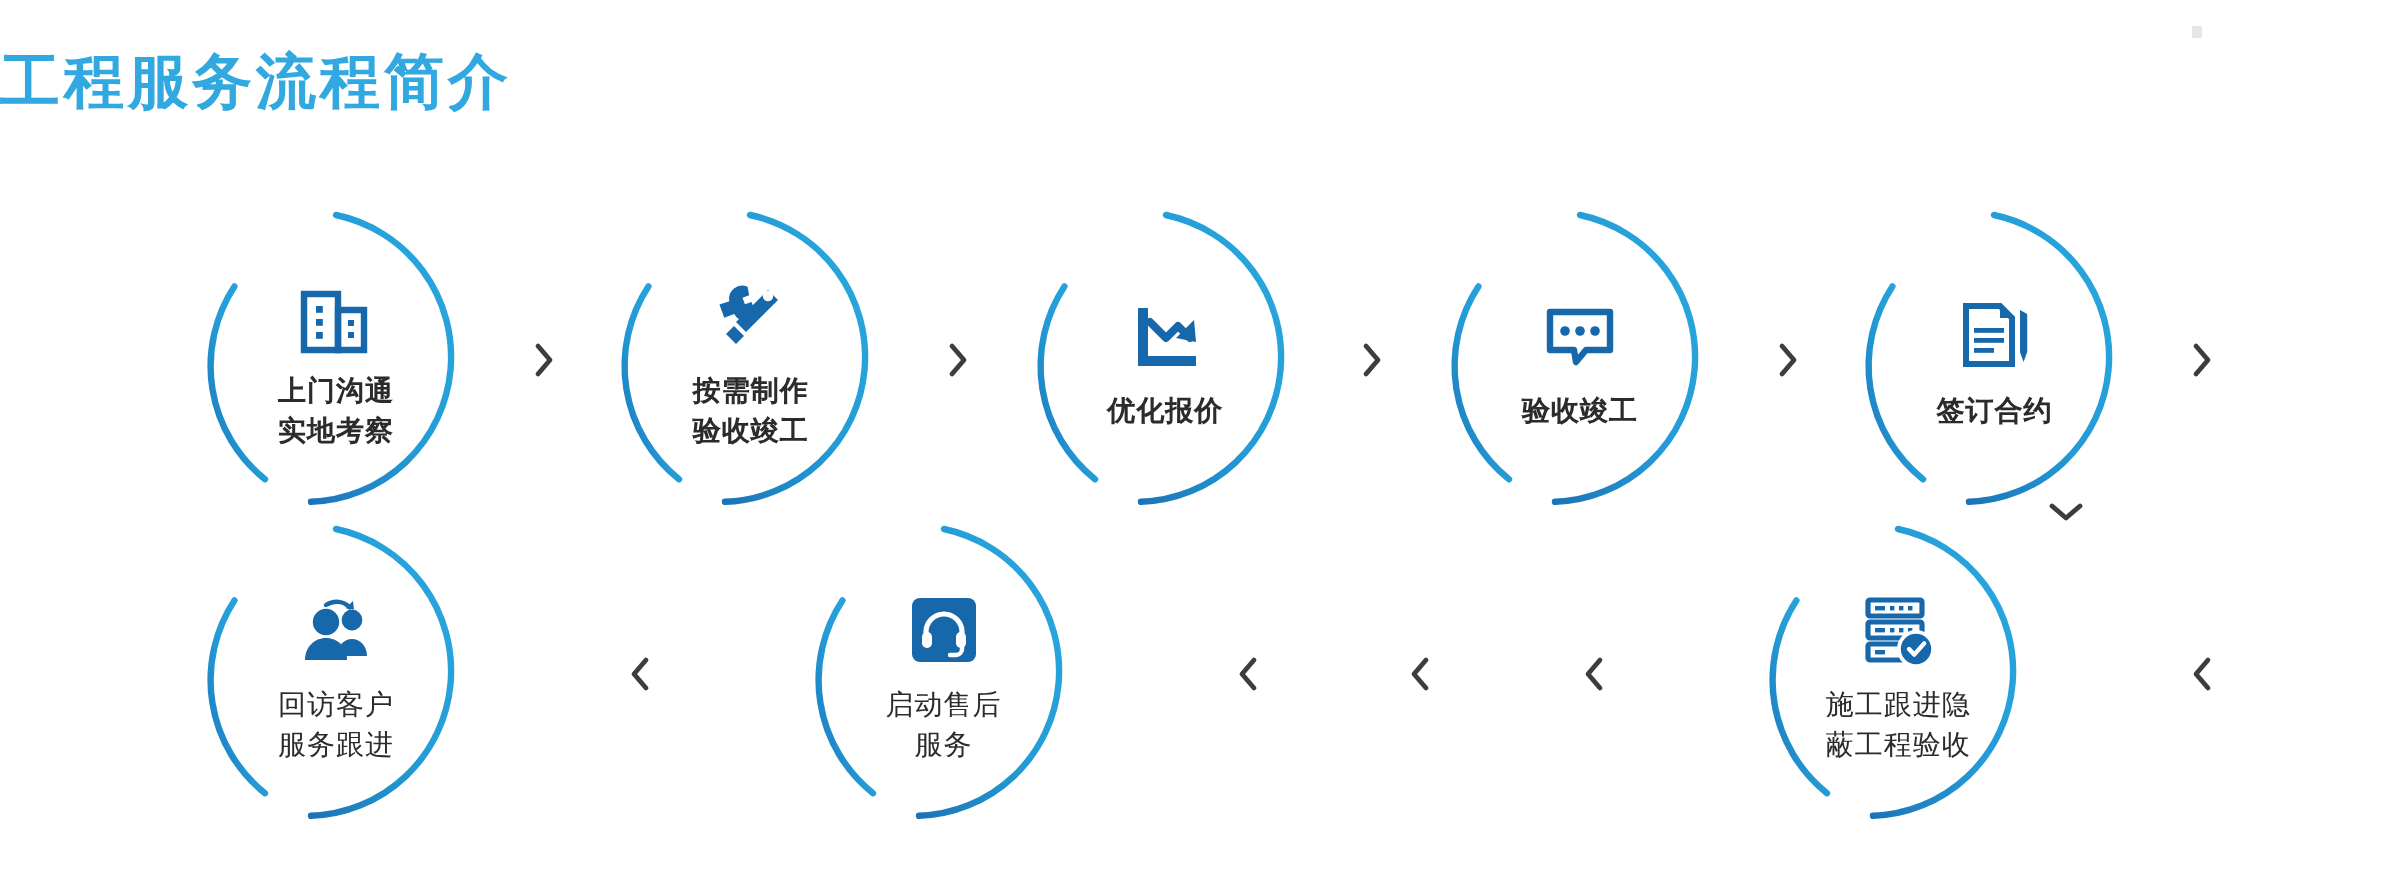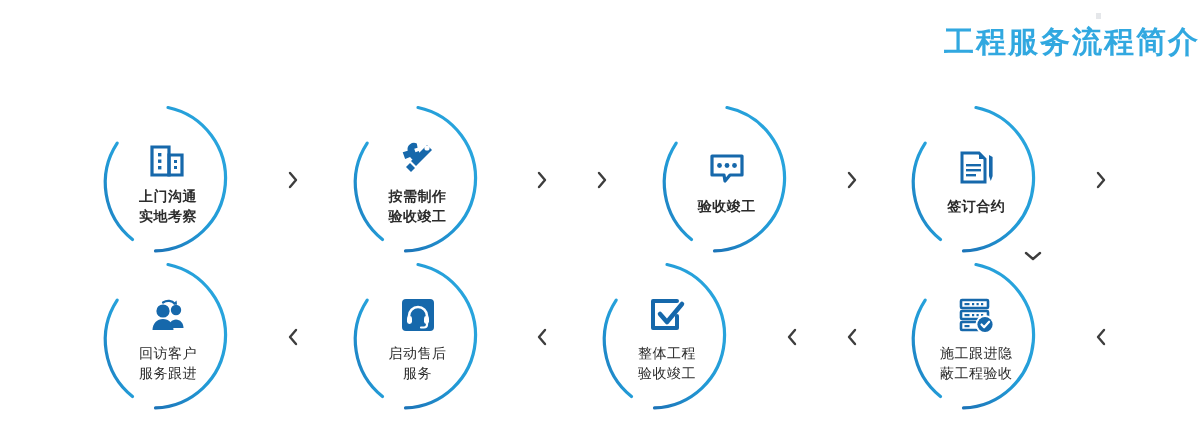--- a/index.html
+++ b/index.html
@@ -21,21 +21,21 @@
     height: 440px;
     background: #ffffff;
   }
 
   
   .page-title {
     position: absolute;
     top: 22px;
     left: 0;
     width: 1200px;
-    text-align: right;
+    text-align: left;
     font-size: 30px;
     font-weight: bold;
     letter-spacing: 2px;
     color: #31a8e0;
     line-height: 40px;
     white-space: nowrap;
   }
 
   
   .flow-row {
@@ -193,20 +193,37 @@
         <div class="node-label">验收竣工</div>
       </div>
     </div>
 
     <div class="chev">
       <svg width="12" height="18" viewBox="0 0 12 18">
           <path d="M3 2 L9 9 L3 16" fill="none" stroke="#3d3d3d" stroke-width="2.4" stroke-linecap="round" stroke-linejoin="round"></path>
         </svg>
     </div>
 
+    <div class="node">
+      <svg class="node-ring" viewBox="0 0 152 152">
+        <path d="M 76 3.5 A 72.5 72.5 0 0 1 63.5 146.9" fill="none" stroke="url(#g1)" stroke-width="3.2" stroke-linecap="round"></path>
+        <path d="M 40.5 135.6 A 72.5 72.5 0 0 1 25.2 39.2" fill="none" stroke="url(#g1)" stroke-width="3.2" stroke-linecap="round"></path>
+      </svg>
+      <div class="node-body">
+        <div class="node-icon">
+          <svg width="42" height="42" viewBox="0 0 42 42" fill="#1668ab">
+            <path d="M7 7 h5 v24 h24 v5 H7 z"></path>
+            <path d="M13 14 L21 22 L27 16 L33 22" fill="none" stroke="#1668ab" stroke-width="4" stroke-linejoin="round" stroke-linecap="round"></path>
+            <path d="M35 13 l1 11 l-10 -2 z"></path>
+          </svg>
+        </div>
+        <div class="node-label">优化报价</div>
+
+      </div>
+    </div>
 
     <div class="chev">
       <svg width="12" height="18" viewBox="0 0 12 18">
           <path d="M3 2 L9 9 L3 16" fill="none" stroke="#3d3d3d" stroke-width="2.4" stroke-linecap="round" stroke-linejoin="round"></path>
         </svg>
     </div>
 
     <div class="node">
       <svg class="node-ring" viewBox="0 0 152 152">
         <path d="M 76 3.5 A 72.5 72.5 0 0 1 63.5 146.9" fill="none" stroke="url(#g1)" stroke-width="3.2" stroke-linecap="round"></path>
@@ -316,36 +333,20 @@
         <div class="node-label">服务</div>
       </div>
     </div>
 
     <div class="chev">
       <svg width="12" height="18" viewBox="0 0 12 18">
           <path d="M9 2 L3 9 L9 16" fill="none" stroke="#3d3d3d" stroke-width="2.4" stroke-linecap="round" stroke-linejoin="round"></path>
         </svg>
     </div>
 
-    <div class="node">
-      <svg class="node-ring" viewBox="0 0 152 152">
-        <path d="M 76 3.5 A 72.5 72.5 0 0 1 63.5 146.9" fill="none" stroke="url(#g1)" stroke-width="3.2" stroke-linecap="round"></path>
-        <path d="M 40.5 135.6 A 72.5 72.5 0 0 1 25.2 39.2" fill="none" stroke="url(#g1)" stroke-width="3.2" stroke-linecap="round"></path>
-      </svg>
-      <div class="node-body">
-        <div class="node-icon">
-          <svg width="42" height="42" viewBox="0 0 42 42" fill="none" stroke="#1668ab">
-            <path d="M31 7 H7 v27 h24 v-12" stroke-width="4" stroke-linecap="round" stroke-linejoin="round"></path>
-            <path d="M14 20 L21 28 L36 10" stroke-width="4.5" stroke-linecap="round" stroke-linejoin="round"></path>
-          </svg>
-        </div>
-        <div class="node-label">整体工程</div>
-        <div class="node-label">验收竣工</div>
-      </div>
-    </div>
 
     <div class="chev">
       <svg width="12" height="18" viewBox="0 0 12 18">
           <path d="M9 2 L3 9 L9 16" fill="none" stroke="#3d3d3d" stroke-width="2.4" stroke-linecap="round" stroke-linejoin="round"></path>
         </svg>
     </div>
 
 
     <div class="chev">
       <svg width="12" height="18" viewBox="0 0 12 18">

